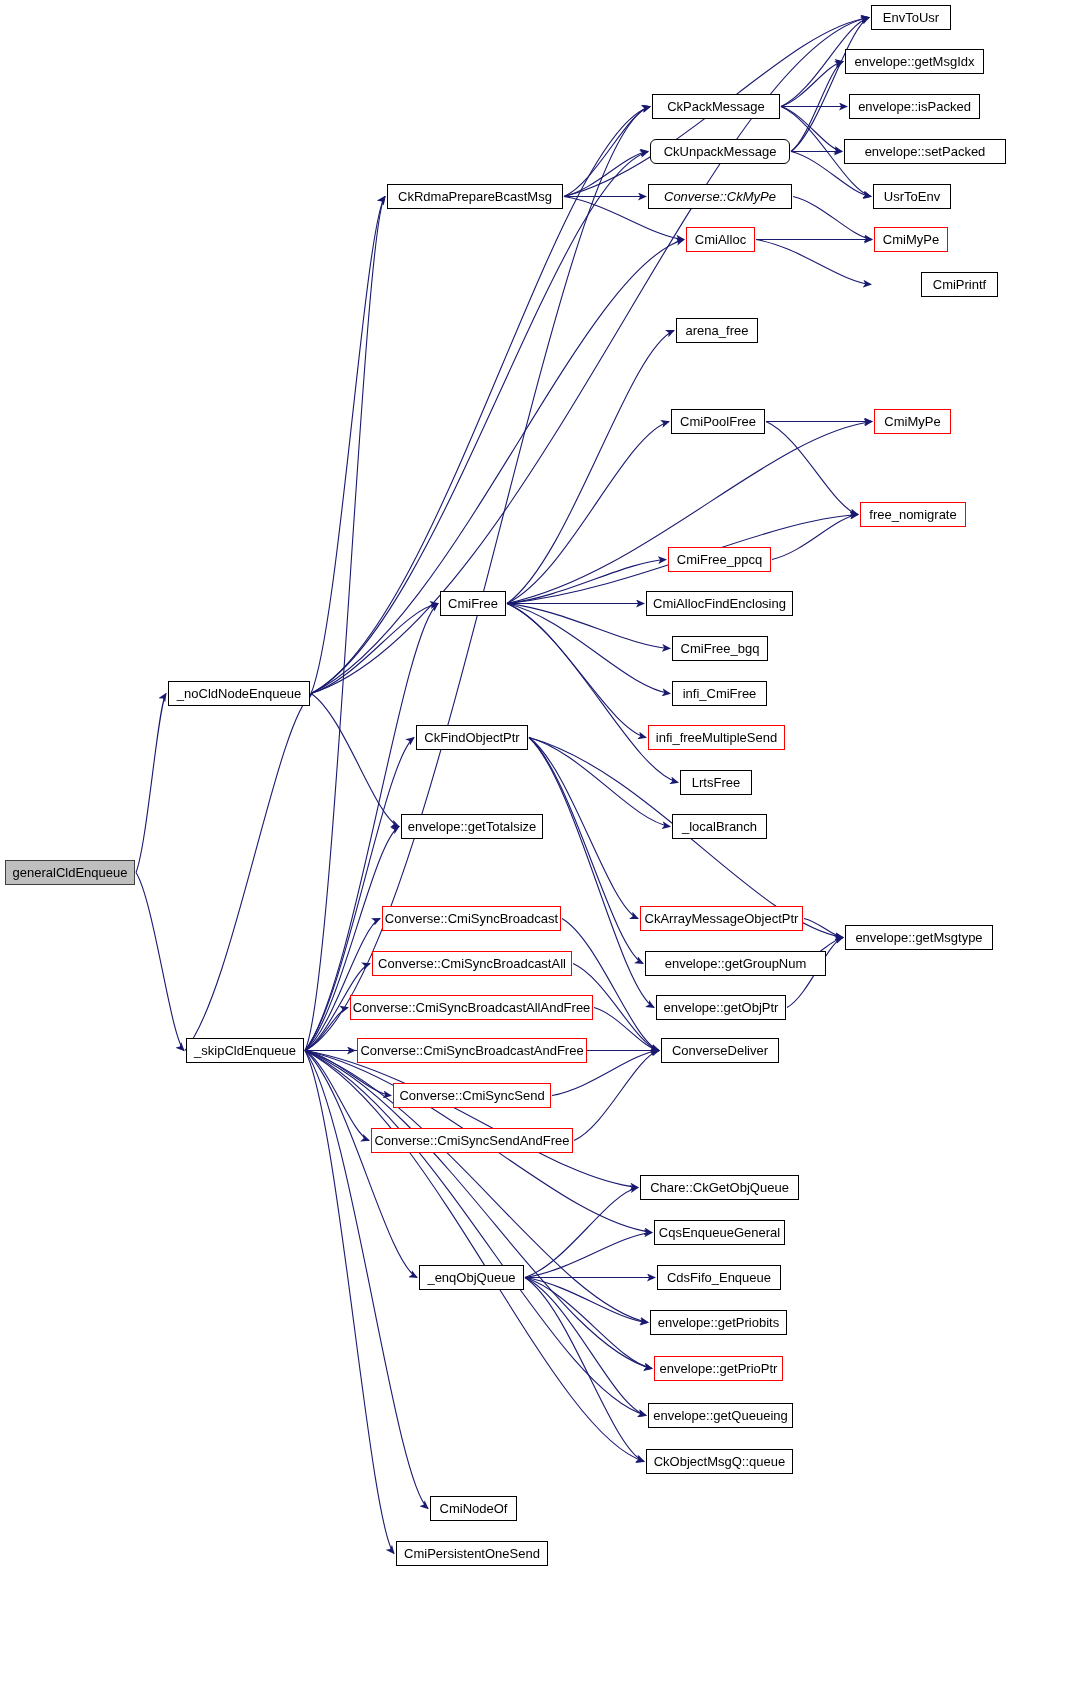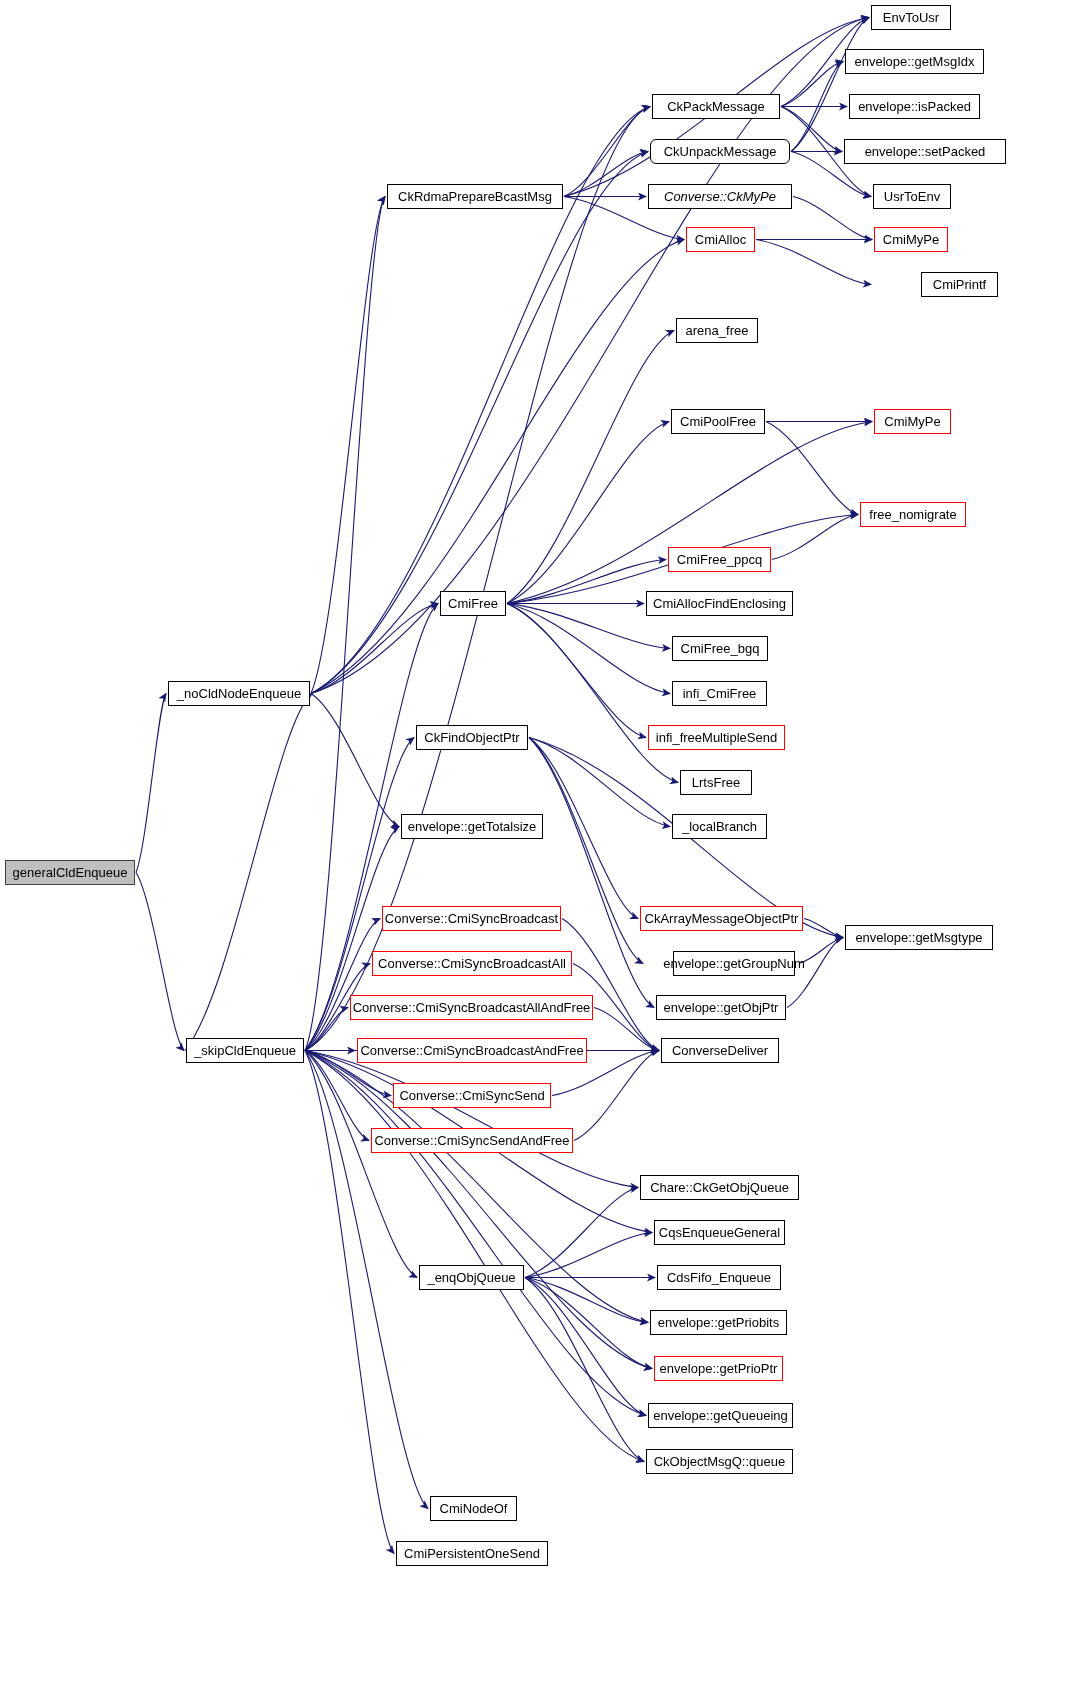--- a/index.html
+++ b/index.html
@@ -235,21 +235,21 @@
       </div>
       <div class="node red" style="left: 393px; top: 1083px; width: 158px;">
         <span class="lbl">Converse::CmiSyncSend</span>
       </div>
       <div class="node red" style="left: 371px; top: 1128px; width: 202px;">
         <span class="lbl">Converse::CmiSyncSendAndFree</span>
       </div>
       <div class="node red" style="left: 640px; top: 906px; width: 163px;">
         <span class="lbl">CkArrayMessageObjectPtr</span>
       </div>
-      <div class="node" style="left: 645px; top: 951px; width: 122px; margin-left: 28px;">
+      <div class="node" style="left: 645px; top: 951px; width: 181px;">
         <span class="lbl">envelope::getGroupNum</span>
       </div>
       <div class="node" style="left: 656px; top: 995px; width: 130px;">
         <span class="lbl">envelope::getObjPtr</span>
       </div>
       <div class="node" style="left: 661px; top: 1038px; width: 118px;">
         <span class="lbl">ConverseDeliver</span>
       </div>
       <div class="node" style="left: 845px; top: 925px; width: 148px;">
         <span class="lbl">envelope::getMsgtype</span>

